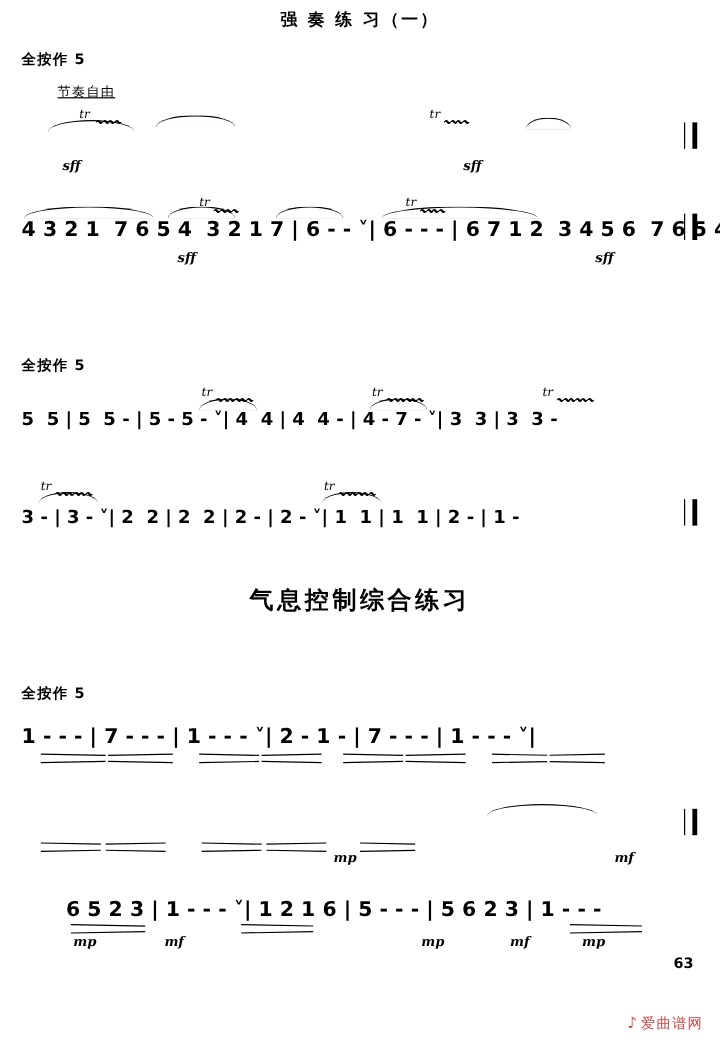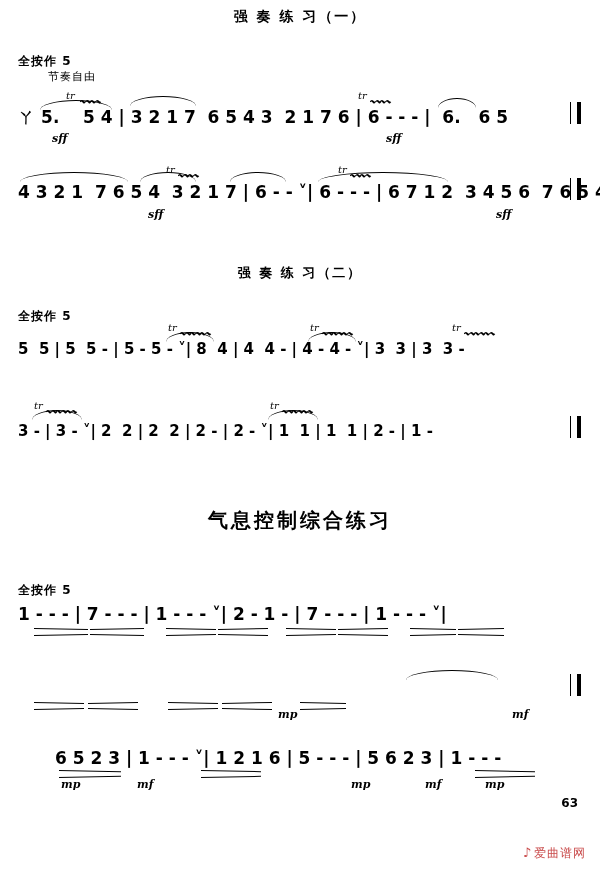--- a/index.html
+++ b/index.html
@@ -25,35 +25,35 @@
   .sec-title {
     position: absolute;
     text-align: center;
     font-weight: bold;
     letter-spacing: 2px;
   }
   .t-ex1 { left: 0; right: 0; top: 8px; font-size: 14px; }
   .t-ex2 { left: 0; right: 0; top: 264px; font-size: 13px; }
   .t-big {
     left: 0; right: 0; top: 487px;
-    font-size: 20px; letter-spacing: 3px; margin-top: 20px;
+    font-size: 20px; letter-spacing: 3px;
   }
   .t-big3 { left: 0; right: 0; top: 535px; font-size: 12px; }
 
   .fingering {
     position: absolute;
     font-size: 12px;
     font-weight: bold;
     letter-spacing: 1px;
-    margin-top: 12px;
   }
   .free-rhythm {
     position: absolute;
     font-size: 11px;
     letter-spacing: 1px;
+    text-decoration: underline;
   }
 
   
   .row {
     position: absolute;
     left: 18px;
     width: 564px;
     height: 46px;
   }
   .notes {
@@ -148,21 +148,20 @@
 
 <div class="page">
 
   <div class="sec-title t-ex1">强 奏 练 习（一）</div>
 
   <div class="fingering" style="left:18px; top:41px;">全按作 5</div>
 
   <div class="free-rhythm" style="left:48px; top:69px;">节奏自由</div>
 
   <div class="row" style="top:96px;">
-    <div class="notes" style="top:10px;">ㄚ 5.    5 4 | 3 2 1 7  6 5 4 3  2 1 7 6 | 6 - - - |  6.   6 5</div>
 
     <div class="slur" style="left:22px; top:4px; width:72px;"></div>
     <div class="slur" style="left:112px; top:0px; width:66px;"></div>
     <div class="slur" style="left:420px; top:2px; width:38px;"></div>
     <div class="tr-mark" style="left:48px; top:-6px;">tr</div>
     <div class="tr-mark" style="left:340px; top:-6px;">tr</div>
     <div class="trill" style="left:62px; top:-4px; width:40px;">〰〰</div>
     <div class="trill" style="left:352px; top:-4px; width:40px;">〰〰</div>
     <div class="dyn" style="left:34px; top:36px;">sff</div>
     <div class="dyn" style="left:368px; top:36px;">sff</div>
@@ -177,26 +176,25 @@
     <div class="slur" style="left:300px; top:4px; width:130px;"></div>
     <div class="tr-mark" style="left:148px; top:-4px;">tr</div>
     <div class="tr-mark" style="left:320px; top:-4px;">tr</div>
     <div class="trill" style="left:160px; top:-2px; width:44px;">〰〰</div>
     <div class="trill" style="left:332px; top:-2px; width:44px;">〰〰</div>
     <div class="dyn" style="left:130px; top:40px;">sff</div>
     <div class="dyn" style="left:478px; top:40px;">sff</div>
     <div class="endbar" style="left:552px; top:10px;"></div>
   </div>
 
-  <div class="sec-title t-ex2">强 奏 练 习（二）</div>
 
   <div class="fingering" style="left:18px; top:296px;">全按作 5</div>
 
   <div class="row" style="top:326px;">
-    <div class="notes small" style="top:14px;">5  5 | 5  5 - | 5 - 5 - ˅| 8  4 | 4  4 - | 4 - 4 - ˅| 3  3 | 3  3 -</div>
+    <div class="notes small" style="top:14px;">5  5 | 5  5 - | 5 - 5 - ˅| 4  4 | 4  4 - | 4 - 7 - ˅| 3  3 | 3  3 -</div>
     <div class="slur" style="left:148px; top:6px; width:48px;"></div>
     <div class="slur" style="left:290px; top:6px; width:48px;"></div>
     <div class="tr-mark" style="left:150px; top:-4px;">tr</div>
     <div class="tr-mark" style="left:292px; top:-4px;">tr</div>
     <div class="tr-mark" style="left:434px; top:-4px;">tr</div>
     <div class="trill" style="left:162px; top:-2px; width:60px;">〰〰〰</div>
     <div class="trill" style="left:304px; top:-2px; width:60px;">〰〰〰</div>
     <div class="trill" style="left:446px; top:-2px; width:60px;">〰〰〰</div>
   </div>
 

